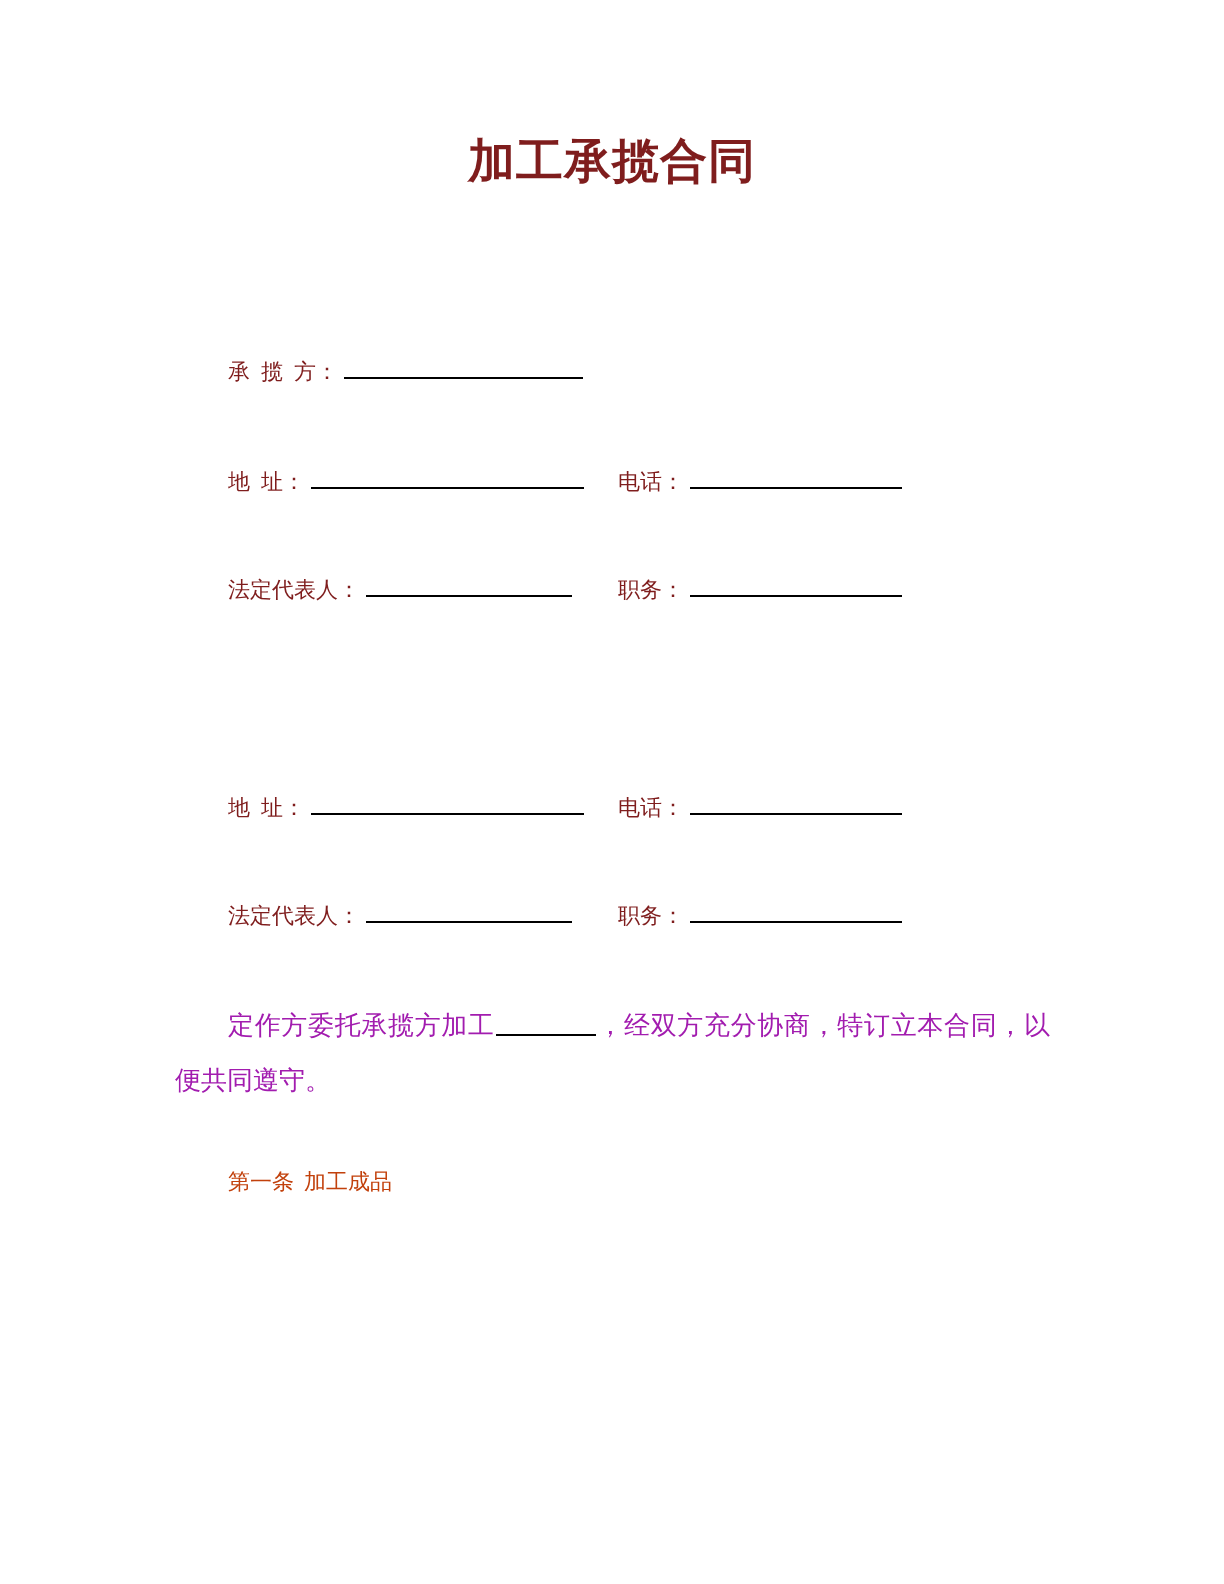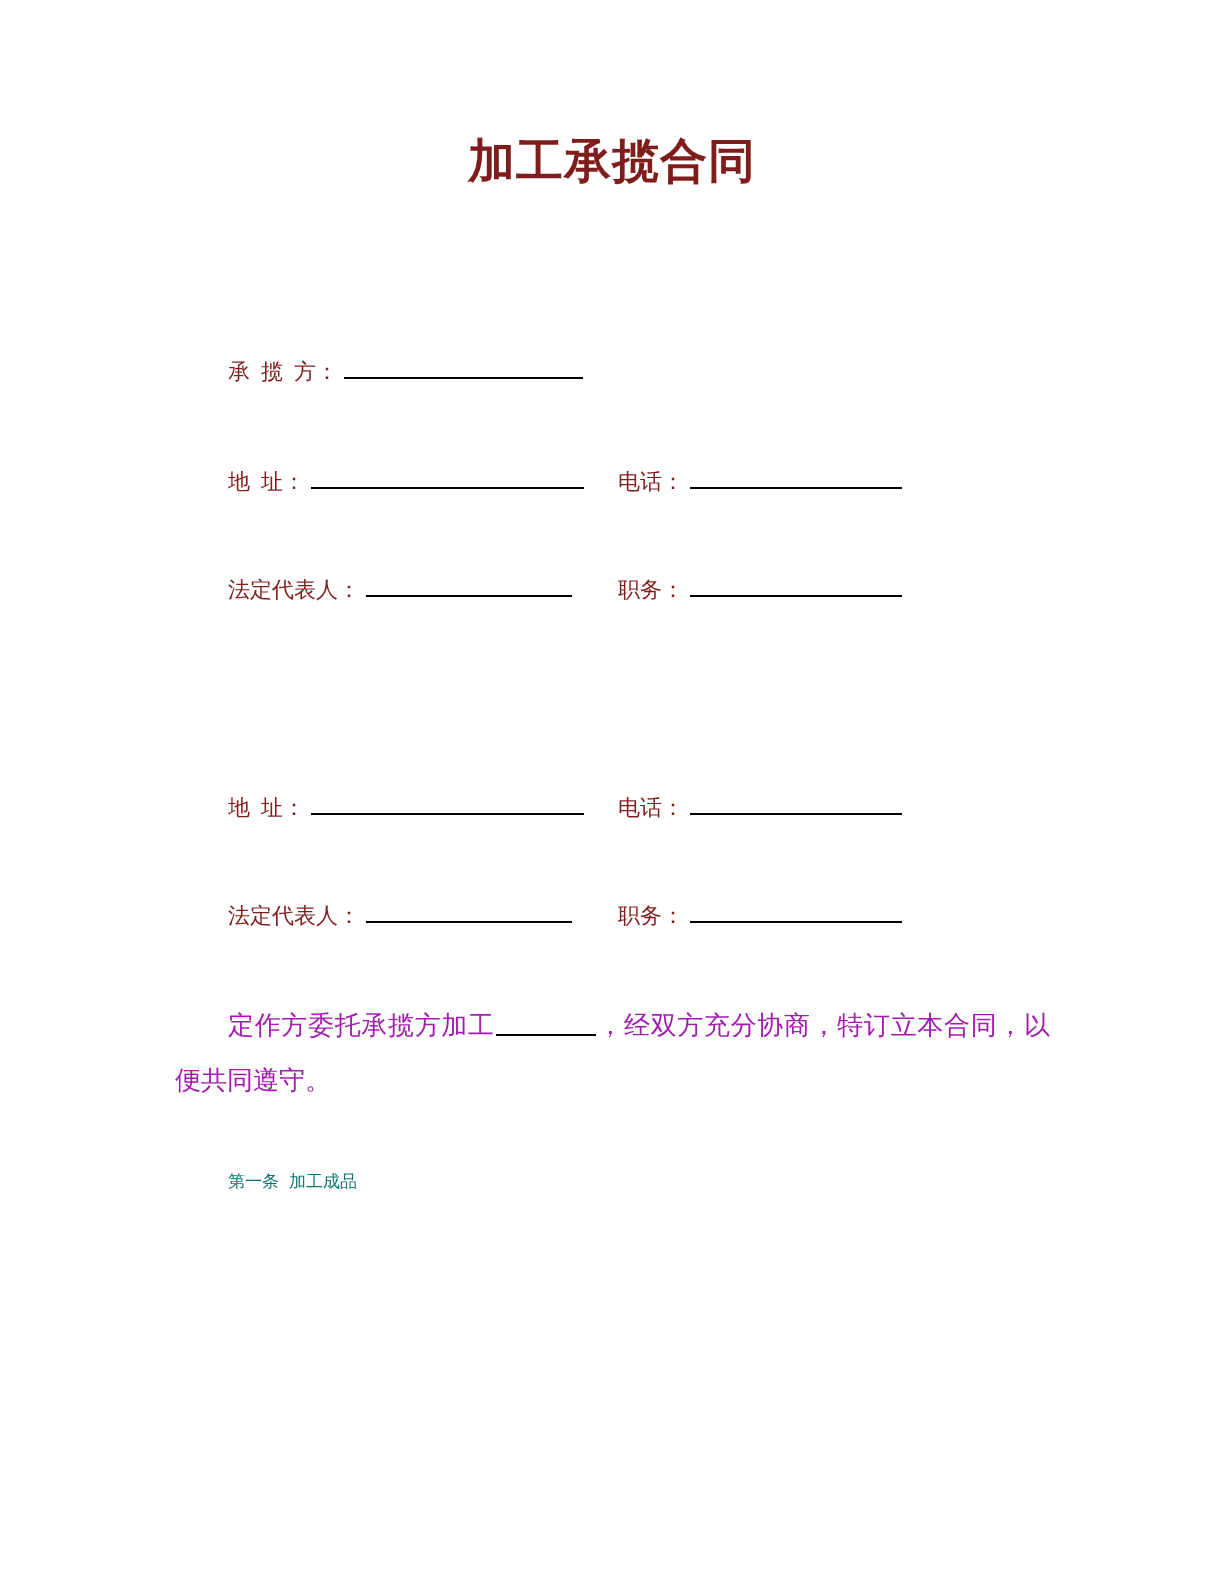--- a/index.html
+++ b/index.html
@@ -100,24 +100,24 @@
     border-bottom: 2px solid #000000;
     height: 22px;
     margin: 0 1px -2px 1px;
     vertical-align: baseline;
   }
 
   
   .clause {
     position: absolute;
     left: 228px;
-    font-size: 17px;
+    font-size: 22px;
     line-height: 38px;
     white-space: nowrap;
-    color: #0f766e;
+    color: #c2410c;
   }
   .clause .clause-no { margin-right: 10px; }
 </style>
 </head>
 <body>
 
 <div class="page">
 
   <div class="doc-title">加工承揽合同</div>
 

